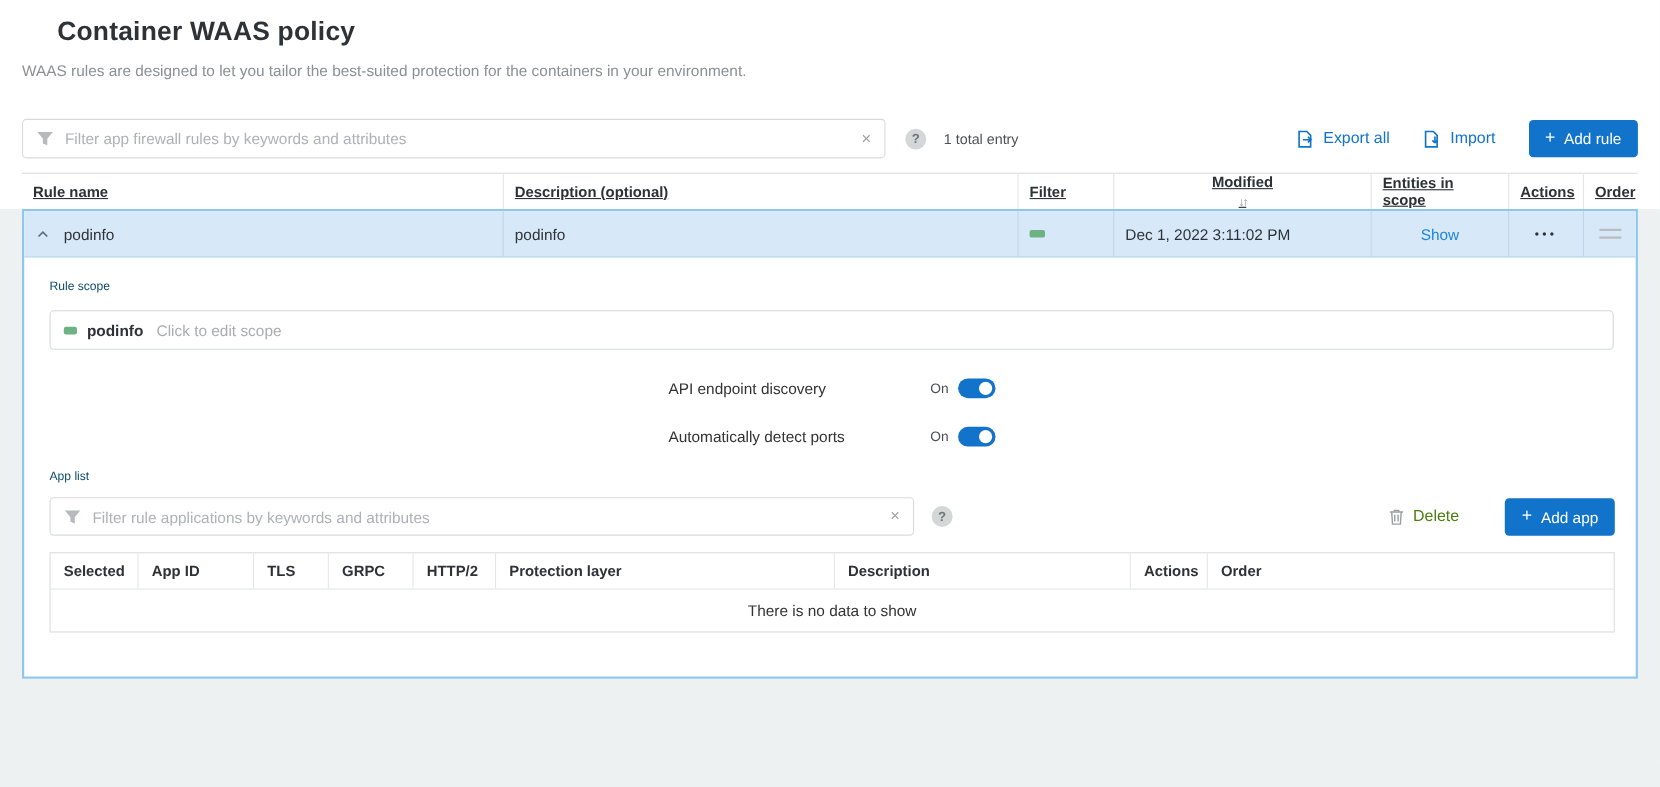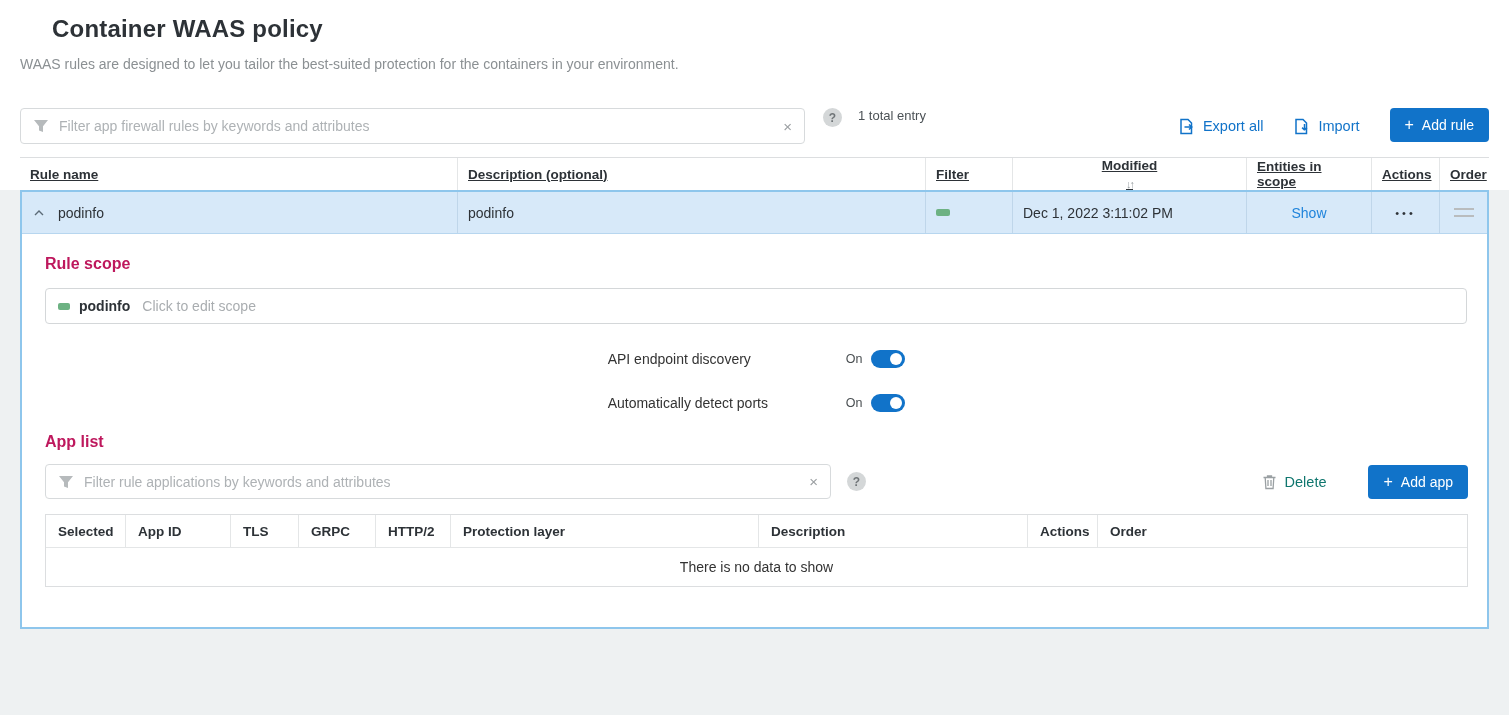--- a/index.html
+++ b/index.html
@@ -9,21 +9,21 @@
     background: #eef1f2;
     color: #333;
   }
 
   
   .white-band { background: #ffffff; padding: 15px 20px 0 20px; }
   .page-title { font-size: 24px; font-weight: 700; color: #2d3237; letter-spacing: .2px; margin-left: 32px; }
   .page-subtitle { margin-top: 13px; font-size: 14px; color: #8b9093; }
 
   
-  .toolbar { display: flex; margin-top: 36px; }
+  .toolbar { display: flex; align-items: center; margin-top: 36px; }
   .filter-box {
     display: flex; align-items: center;
     width: 785px; height: 36px;
     background: #fff; border: 1px solid #d7dadc; border-radius: 4px;
     padding: 0 10px 0 12px;
   }
   .filter-box .funnel { flex: 0 0 auto; margin-right: 10px; display: flex; }
   .filter-box input {
     flex: 1 1 auto; border: none; outline: none; font-size: 14px;
     font-family: "Liberation Sans", sans-serif; color: #333; background: transparent;
@@ -89,21 +89,21 @@
   .rule-row .w-order { width: 47px; }
   .cell-center { justify-content: center; }
   .caret { margin: 0 14px 0 2px; display: flex; cursor: pointer; }
   .scope-chip { width: 14px; height: 7px; border-radius: 2px; background: #6db283; }
   .show-link { color: #2084db; cursor: pointer; font-size: 14px; }
   .dots { font-size: 11px; letter-spacing: 3px; color: #2d3237; cursor: pointer; }
   .drag-handle { width: 20px; height: 9px; border-top: 2px solid #b9bcbe; border-bottom: 2px solid #b9bcbe; cursor: grab; }
 
   
   .detail { padding: 21px 19px 40px 23px; }
-  .section-heading { font-size: 16px; color: #be185d; font-weight: 700; }
+  .section-heading { font-size: 11px; color: #0c4a6e; font-weight: 400; }
   .scope-box {
     margin-top: 15px; height: 36px; width: 1422px;
     border: 1px solid #d4d7d9; border-radius: 4px;
     display: flex; align-items: center; padding: 0 12px; cursor: text; background: #fff;
   }
   .scope-box .scope-chip { width: 12px; height: 7px; margin-right: 9px; }
   .scope-chip-label { font-size: 14px; color: #2d3237; font-weight: 600; margin-right: 12px; }
   .scope-placeholder { font-size: 14px; color: #a9adb0; }
 
   .toggle-row { display: flex; align-items: center; margin-top: 26px; justify-content: center; }
@@ -115,21 +115,21 @@
   }
   .toggle::after {
     content: ""; position: absolute; top: 3px; right: 3px;
     width: 12px; height: 12px; border-radius: 50%; background: #fff;
   }
 
   .applist-heading { margin-top: 21px; }
   .app-toolbar { display: flex; align-items: center; margin-top: 13px; }
   .app-toolbar .filter-box { width: 786px; height: 35px; }
   .app-toolbar .help-circle { margin-left: 16px; }
-  .link-btn.disabled { color: #0f766e; cursor: default; justify-content: space-between; }
+  .link-btn.disabled { color: #4d7c0f; cursor: default; justify-content: space-between; }
   .app-toolbar .btn-primary { margin-left: 42px; }
 
   
   .apps-table { margin-top: 15px; width: 1423px; border: 1px solid #dcdee0; background: #fff; }
   .apps-header { display: flex; height: 32px; font-size: 13.5px; font-weight: 700; color: #2d3237; }
   .apps-header .hcell {
     display: flex; align-items: center; padding: 0 12px;
     border-right: 1px solid #e4e6e7; height: 100%;
   }
   .apps-header .hcell:last-child { border-right: none; }

